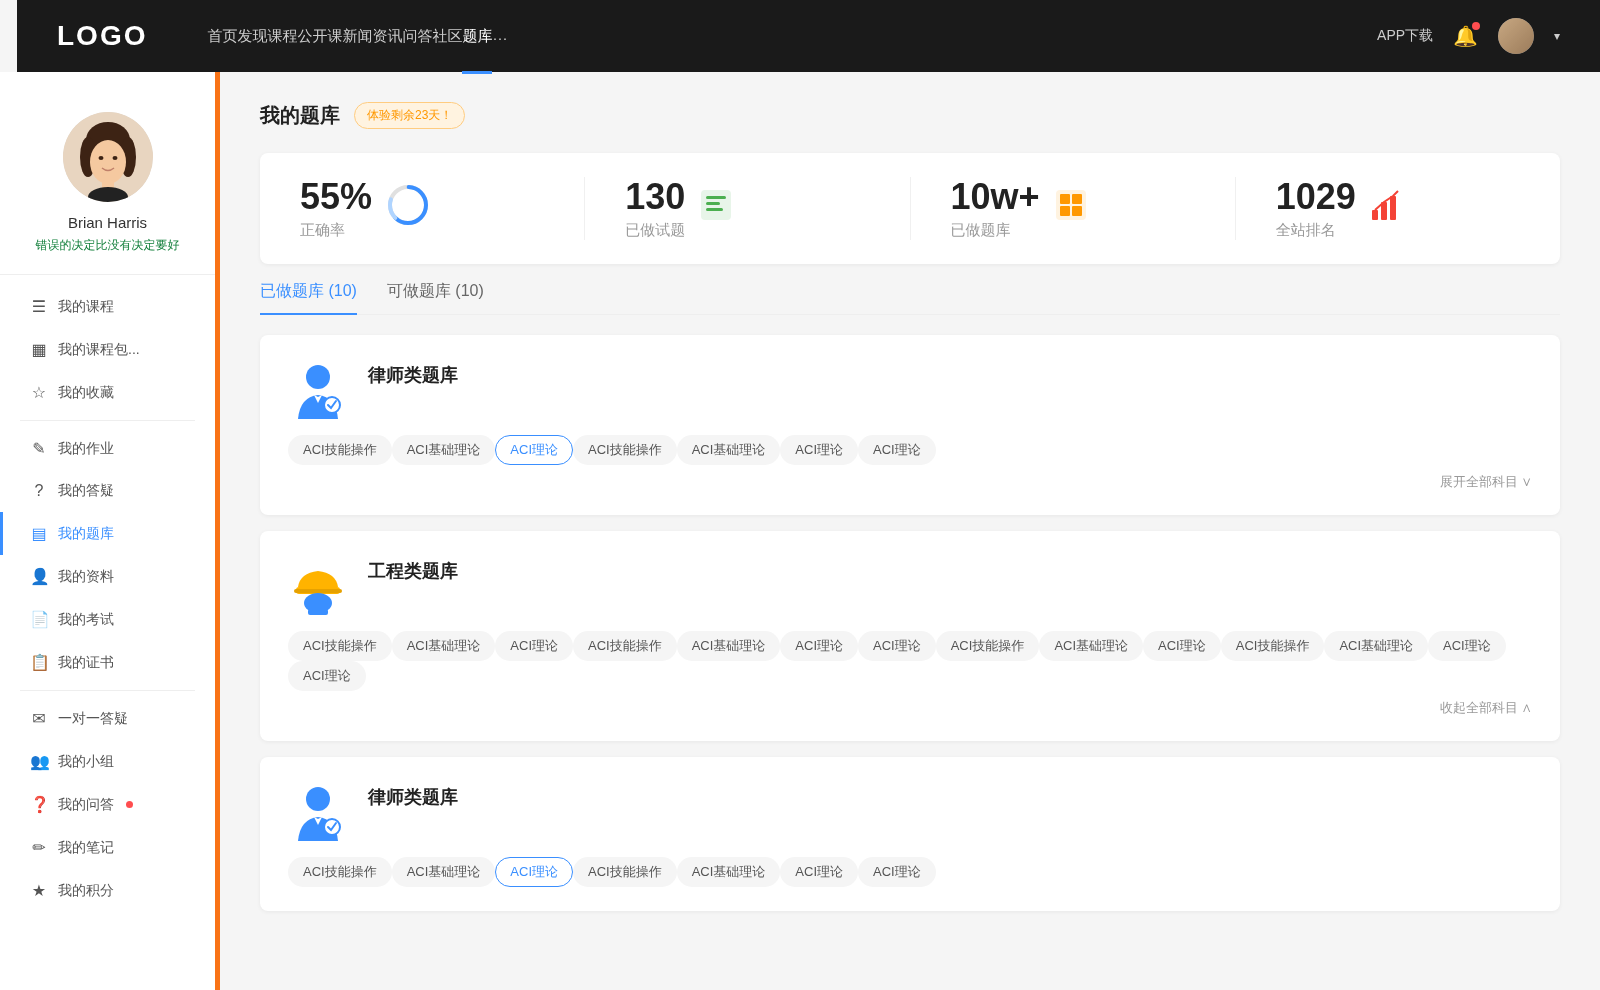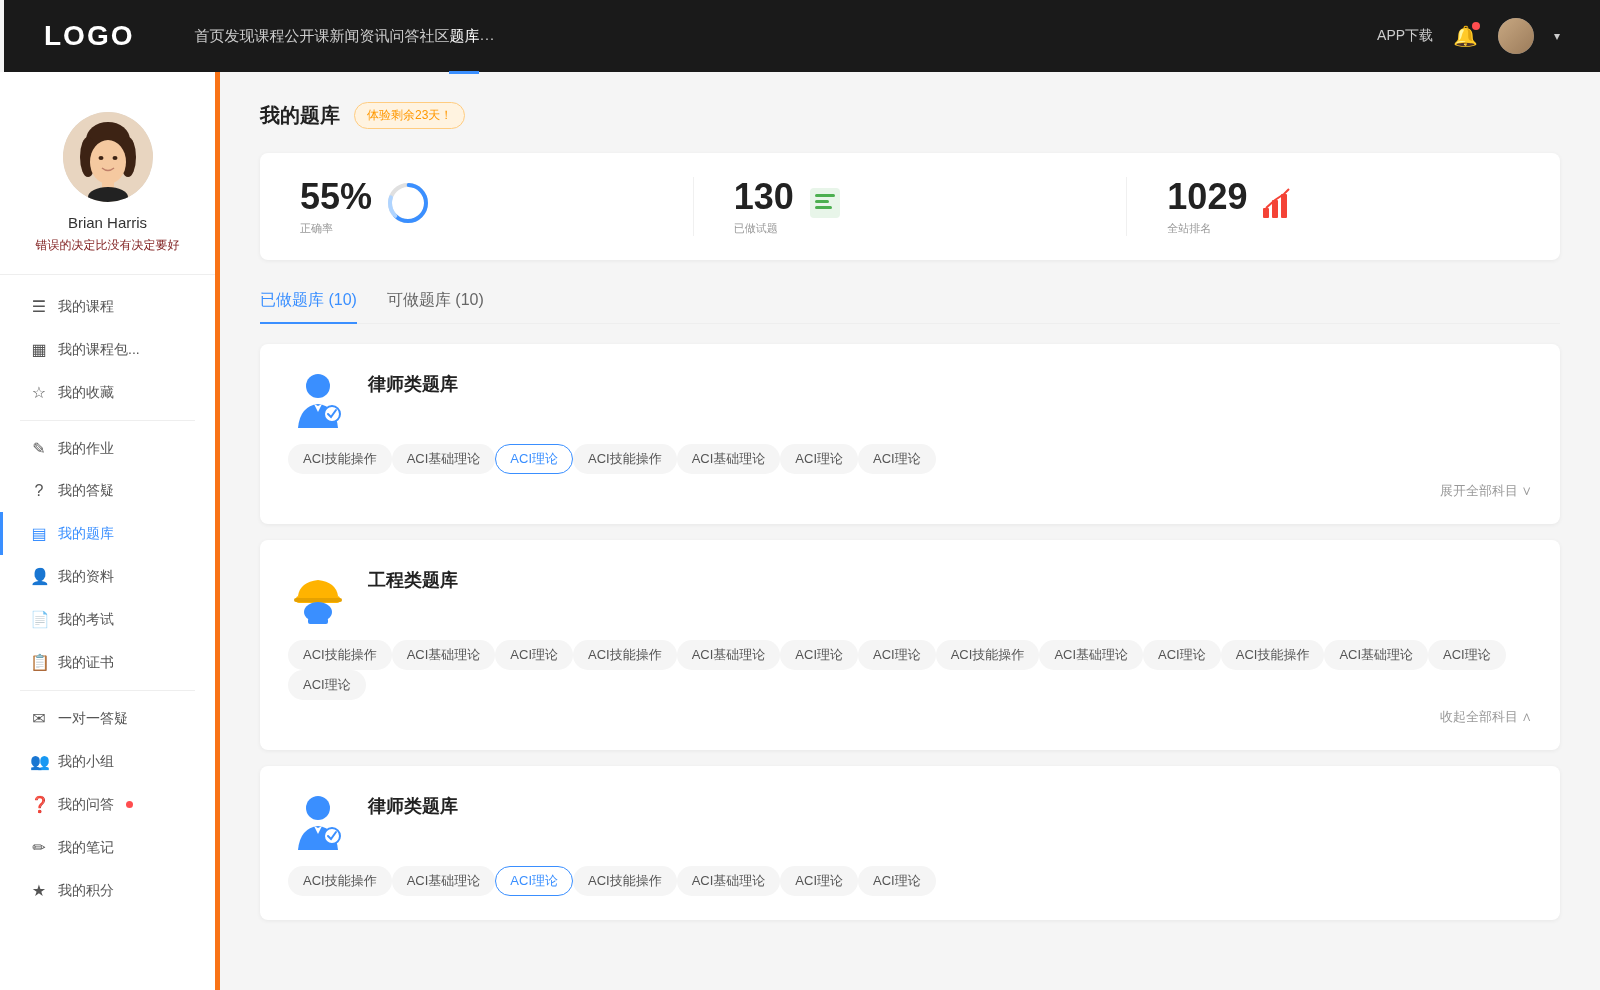--- a/index.html
+++ b/index.html
@@ -6,21 +6,21 @@
     body { font-family: "PingFang SC", "Microsoft YaHei", sans-serif; background: #f5f5f5; min-height: 990px; }
 
     
     .header {
       background: #1a1a1a;
       height: 72px;
       display: flex;
       align-items: center;
       padding: 0 40px;
       position: fixed;
-      top: 0; left: 4px; right: 0;
+      top: 0; left: 17px; right: 0;
       z-index: 100;
     }
     .header-logo {
       color: white;
       font-size: 28px;
       font-weight: bold;
       margin-right: 60px;
       letter-spacing: 2px;
     }
     .header-nav {
@@ -126,21 +126,21 @@
       width: 90px; height: 90px;
     }
     .profile-name {
       font-size: 15px;
       font-weight: 500;
       color: #333;
       margin-bottom: 6px;
     }
     .profile-motto {
       font-size: 12px;
-      color: #7f1d1d;
+      color: #15803d;
       text-align: center;
     }
     .sidebar-menu {
       list-style: none;
       padding: 0;
     }
     .sidebar-menu-item {
       display: flex;
       align-items: center;
       gap: 10px;
@@ -207,21 +207,21 @@
       border-radius: 20px;
       border: 1px solid #ffcc80;
     }
 
     
     .stats-row {
       background: white;
       border-radius: 8px;
       display: flex;
       padding: 24px 0;
-      margin-bottom: 30px;
+      margin-bottom: 17px;
       box-shadow: 0 1px 4px rgba(0,0,0,0.06);
     }
     .stat-item {
       flex: 1;
       display: flex;
       align-items: center;
       gap: 14px;
       padding: 0 40px;
       border-right: 1px solid #f0f0f0;
     }
@@ -229,21 +229,21 @@
       border-right: none;
     }
     .stat-text {}
     .stat-value {
       font-size: 36px;
       font-weight: 700;
       color: #222;
       line-height: 1.1;
     }
     .stat-label {
-      font-size: 11px;
+      font-size: 15px;
       color: #999;
       margin-top: 4px;
     }
     .stat-icon {
       font-size: 28px;
     }
 
     
     .tabs-row {
       display: flex;
@@ -479,20 +479,35 @@
         <div class="stat-icon">
           <svg width="34" height="34" viewBox="0 0 34 34">
             <rect x="2" y="2" width="30" height="30" rx="4" fill="#e8f5e9"></rect>
             <rect x="7" y="8" width="20" height="3" rx="1.5" fill="#4caf50"></rect>
             <rect x="7" y="14" width="14" height="3" rx="1.5" fill="#4caf50"></rect>
             <rect x="7" y="20" width="17" height="3" rx="1.5" fill="#4caf50"></rect>
           </svg>
         </div>
       </div>
 
+      <div class="stat-item">
+        <div class="stat-text">
+          <div class="stat-value">10w+</div>
+          <div class="stat-label">已做题库</div>
+        </div>
+        <div class="stat-icon">
+          <svg width="34" height="34" viewBox="0 0 34 34">
+            <rect x="2" y="2" width="30" height="30" rx="4" fill="#fff3e0"></rect>
+            <rect x="6" y="6" width="10" height="10" rx="1" fill="#ff9800"></rect>
+            <rect x="18" y="6" width="10" height="10" rx="1" fill="#ff9800"></rect>
+            <rect x="6" y="18" width="10" height="10" rx="1" fill="#ff9800"></rect>
+            <rect x="18" y="18" width="10" height="10" rx="1" fill="#ff9800"></rect>
+          </svg>
+        </div>
+      </div>
 
       <div class="stat-item">
         <div class="stat-text">
           <div class="stat-value">1029</div>
           <div class="stat-label">全站排名</div>
         </div>
         <div class="stat-icon">
           <svg width="34" height="34" viewBox="0 0 34 34">
             <rect x="2" y="22" width="6" height="10" rx="1" fill="#f44336"></rect>
             <rect x="11" y="14" width="6" height="18" rx="1" fill="#f44336"></rect>

